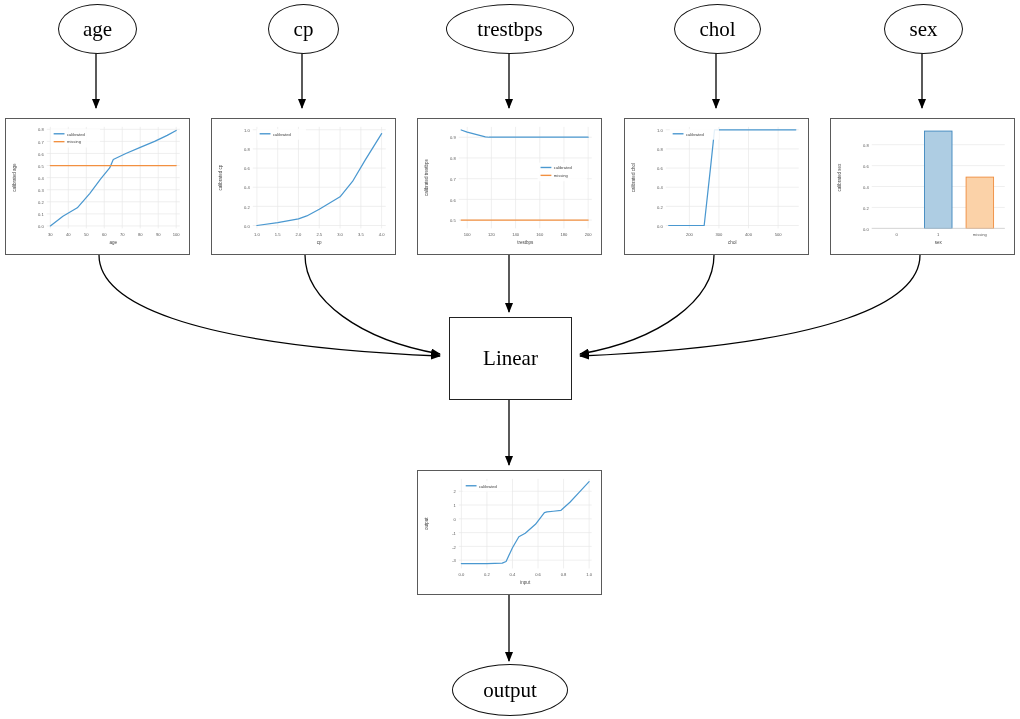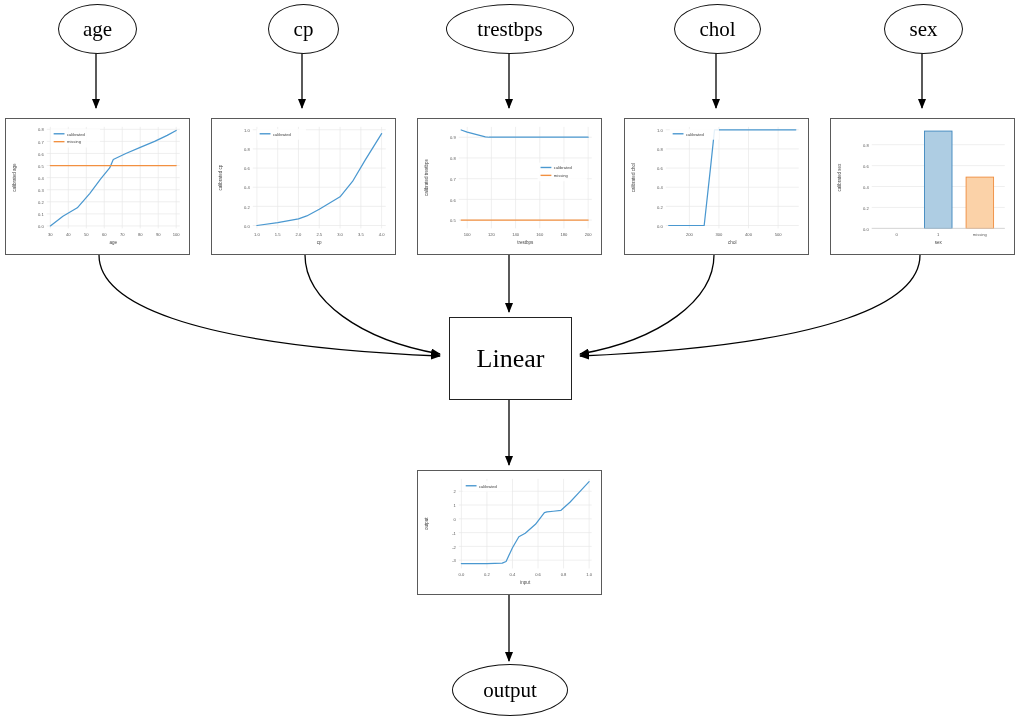--- a/index.html
+++ b/index.html
@@ -60,21 +60,21 @@
 <div class="ellipse-node" style="left:446px;top:4px;width:126px;height:48px;font-size:21px;">
   <span>trestbps</span>
 </div>
 <div class="ellipse-node" style="left:674px;top:4px;width:85px;height:48px;font-size:21px;">
   <span>chol</span>
 </div>
 <div class="ellipse-node" style="left:884px;top:4px;width:77px;height:48px;font-size:21px;">
   <span>sex</span>
 </div>
 
-<div class="box-node" style="left:449px;top:317px;width:121px;height:81px;font-size:26px;">
+<div class="box-node" style="left:449px;top:317px;width:121px;height:81px;font-size:21px;">
   <span>Linear</span>
 </div>
 
 <div class="ellipse-node" style="left:452px;top:664px;width:114px;height:50px;font-size:21px;">
   <span>output</span>
 </div>
 
 <div class="panel" style="left:5px;top:118px;width:185px;height:137px;">
   <svg class="plot-svg" viewBox="0 0 185 137">
       <rect x="41" y="8" width="135" height="103" fill="#fff"></rect>

